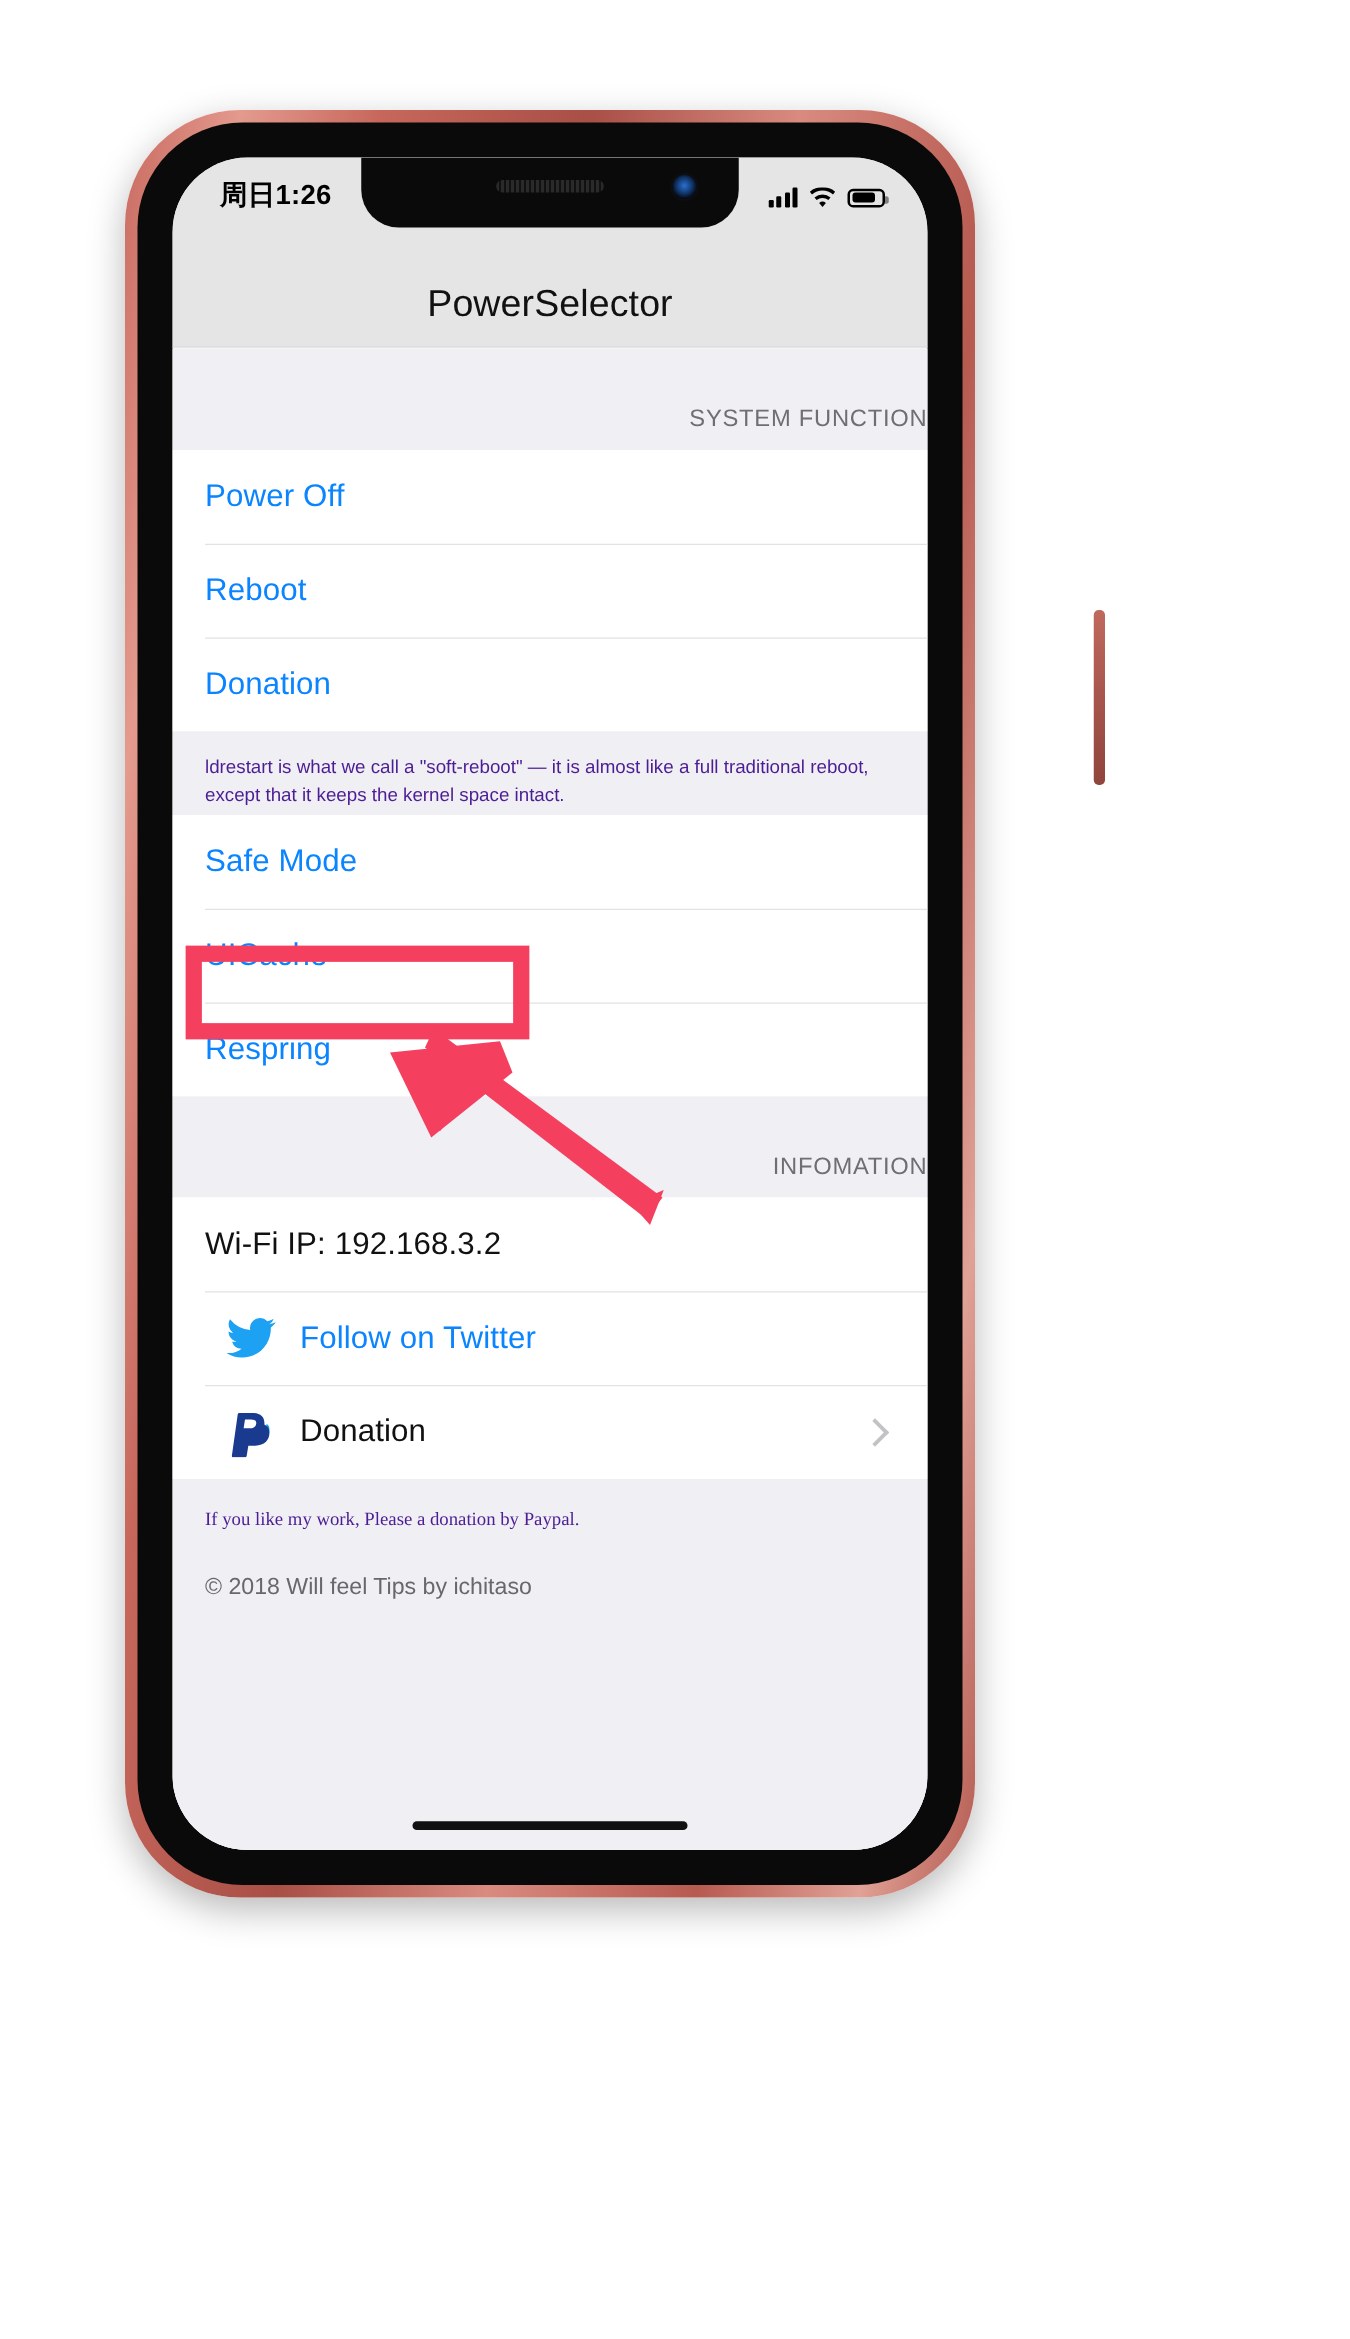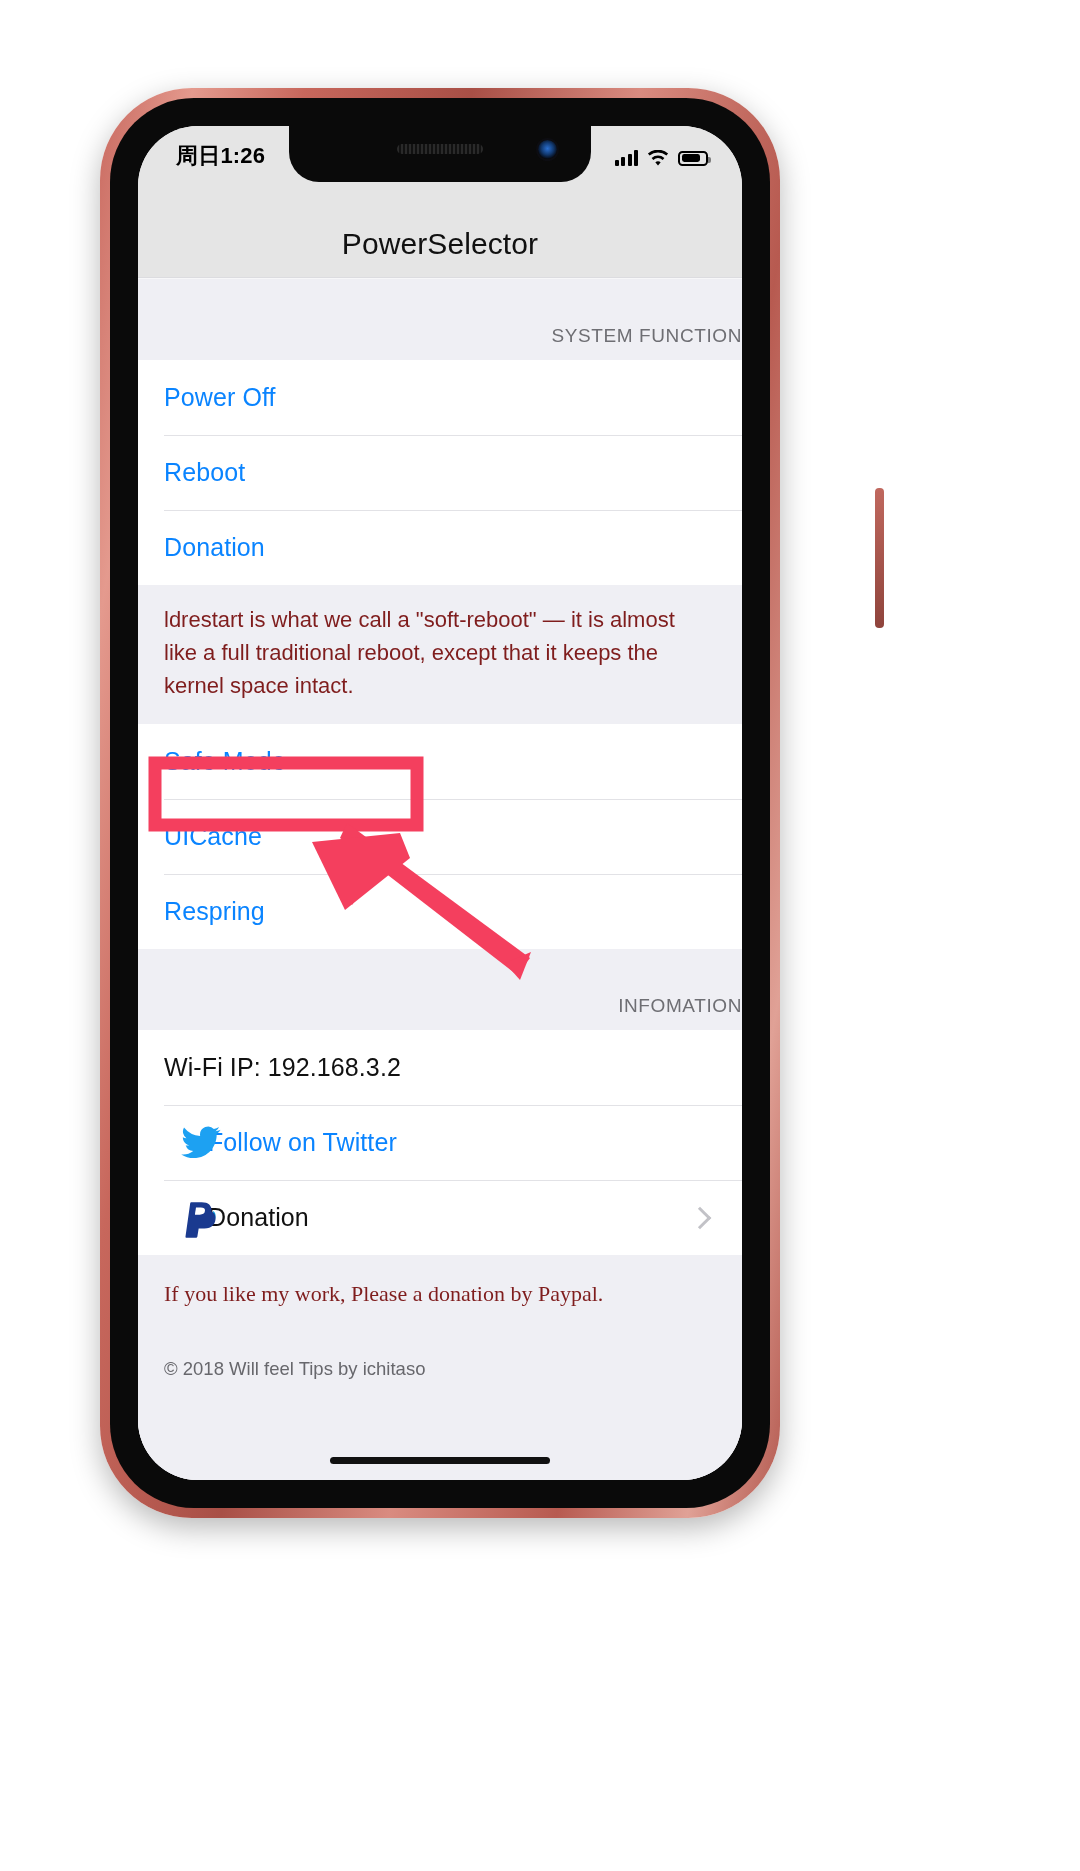--- a/index.html
+++ b/index.html
@@ -82,24 +82,24 @@
   .cells{background:#fff;}
   .cell{
     position:relative;height:75px;display:flex;align-items:center;
     padding-left:26px;box-sizing:border-box;background:#fff;
   }
   .cell + .cell::before{
     content:"";position:absolute;left:26px;right:0;top:0;height:1px;background:#e2e2e6;
   }
   .cell-label{font-size:25px;color:#0a84ff;letter-spacing:.1px;}
   .cell-label.plain{color:#111;}
-  .cell-label.indent{margin-left:44px;}
+  .cell-label.indent{margin-left:76px;}
   .section-footer{
-    background:#efeff4;padding:18px 30px 22px 26px;box-sizing:border-box;
-    font-size:22px;line-height:1.5;color:#7f1d1d;
+    background:#efeff4;padding:18px 30px 4px 26px;box-sizing:border-box;
+    font-size:15px;line-height:1.5;color:#4c1d95;
   }
   .section-footer.tiny{padding-top:22px;font-family:Liberation Serif, serif;}
   .copyright{
     background:#efeff4;padding:26px 26px 0 26px;font-size:18.5px;color:#67676c;
   }
   .bottom-fill{background:#efeff4;height:260px;}
   
   .cell-icon{position:absolute;left:42px;top:50%;transform:translateY(-50%);width:42px;height:42px;display:flex;align-items:center;justify-content:center;}
   .chevron{
     position:absolute;right:34px;top:50%;width:13px;height:13px;

